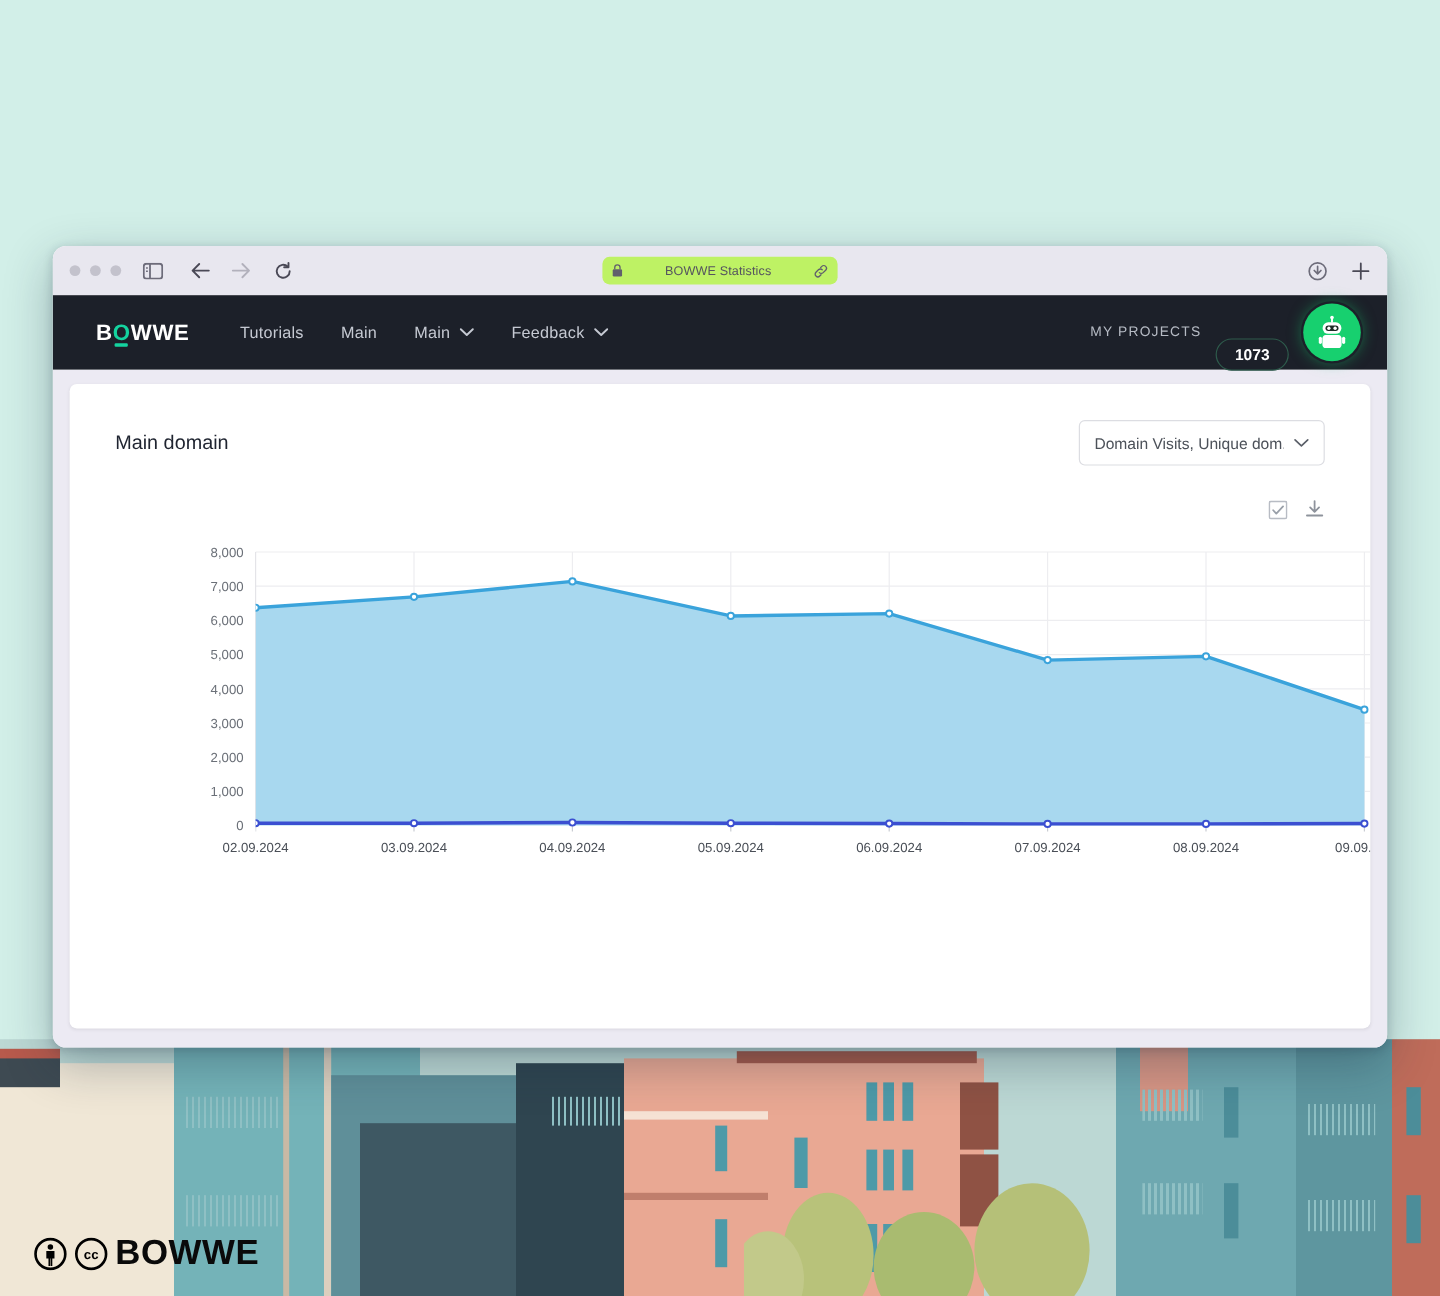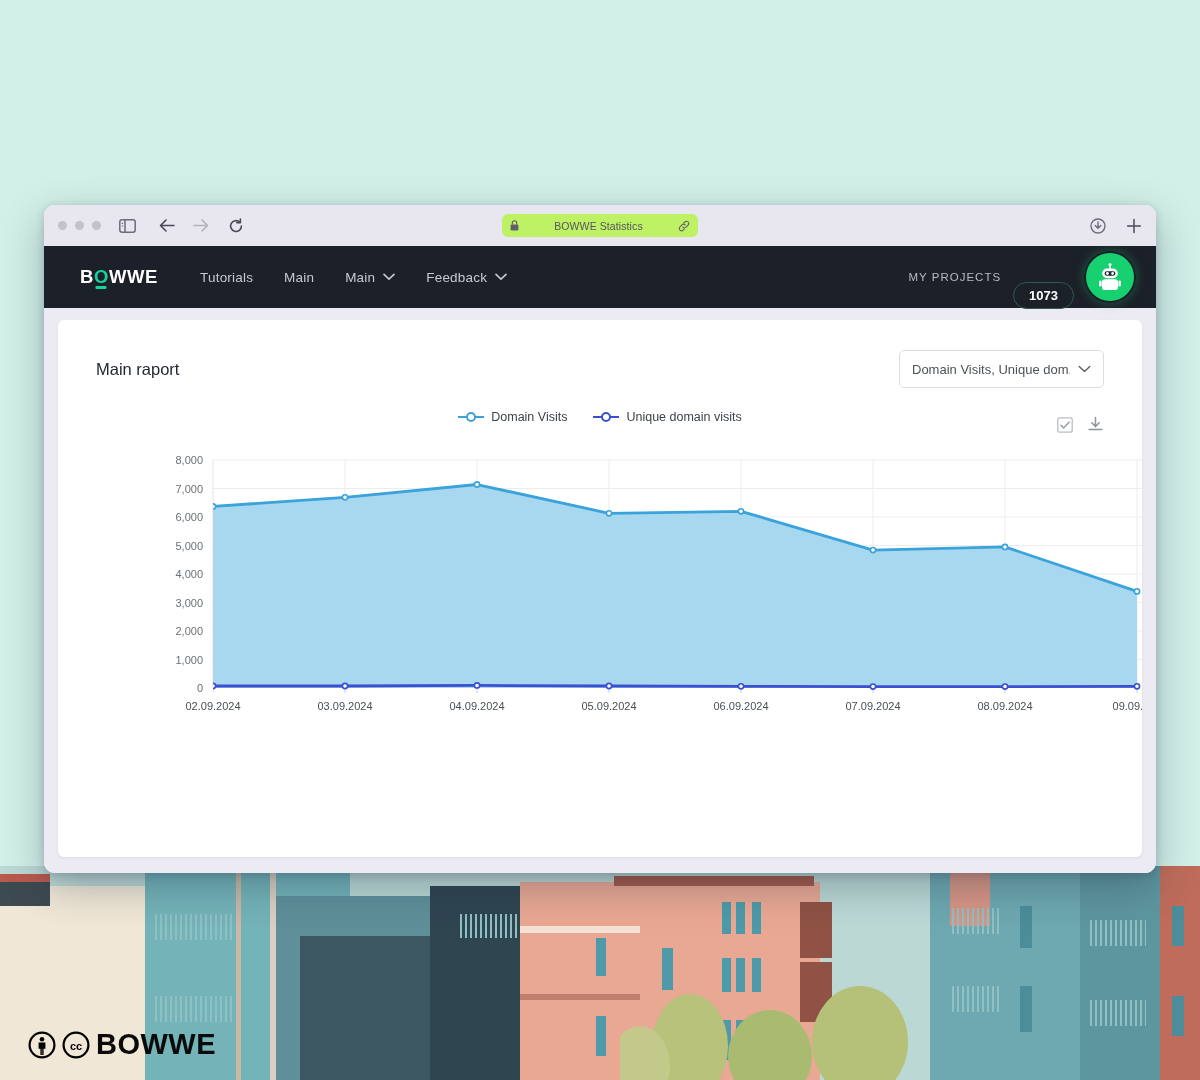--- a/index.html
+++ b/index.html
@@ -282,45 +282,29 @@
           <rect x="23.4" y="18.6" width="2.6" height="6" rx="1.3" fill="#fff"></rect>
         </svg>
       </div>
     </div>
   </div>
 
   <div id="page">
     <div id="card">
 
       <div id="card-head">
-        <div id="card-title">Main raport</div>
+        <div id="card-title">Main domain</div>
         <div id="metric-select">
           <span id="metric-select-label">Domain Visits, Unique dom...</span>
           <svg width="13" height="8" viewBox="0 0 13 8">
               <path d="M1.2 1.5l5.3 5 5.3-5" fill="none" stroke="#5a5f68" stroke-width="1.4" stroke-linecap="round" stroke-linejoin="round"></path>
             </svg>
         </div>
       </div>
 
-      <div id="legend">
-        <div class="legend-item">
-          <span class="legend-mark" id="lm0" style="color: rgb(58, 163, 219);">
-              <i style="background: rgb(58, 163, 219);"></i>
-              <b></b>
-            </span>
-          <span>Domain Visits</span>
-        </div>
-        <div class="legend-item">
-          <span class="legend-mark" id="lm1" style="color: rgb(59, 79, 209);">
-              <i style="background: rgb(59, 79, 209);"></i>
-              <b></b>
-            </span>
-          <span>Unique domain visits</span>
-        </div>
-      </div>
 
       <div id="chart-tools">
         <span>
           <svg width="16" height="16" viewBox="0 0 16 16">
               <rect x="0.8" y="0.8" width="14.4" height="14.4" rx="1.4" fill="none" stroke="#b8bcc4" stroke-width="1.3"></rect>
               <path d="M4 8.2l2.6 2.8L12.2 5" fill="none" stroke="#9aa0a9" stroke-width="1.5" stroke-linecap="round" stroke-linejoin="round"></path>
             </svg>
         </span>
         <span>
           <svg width="17" height="17" viewBox="0 0 17 17">

